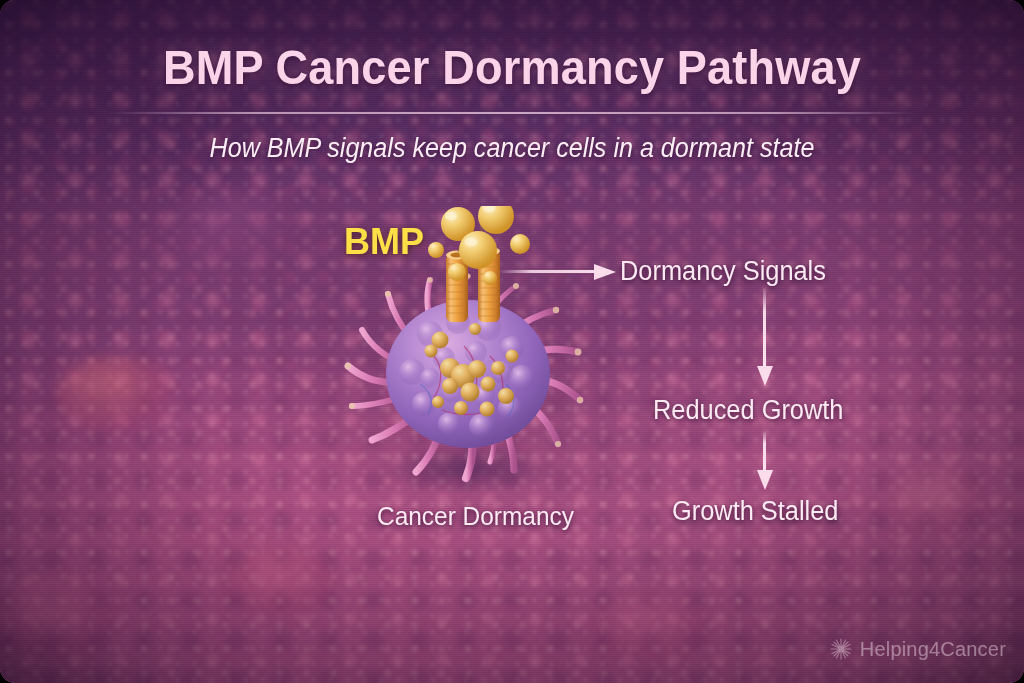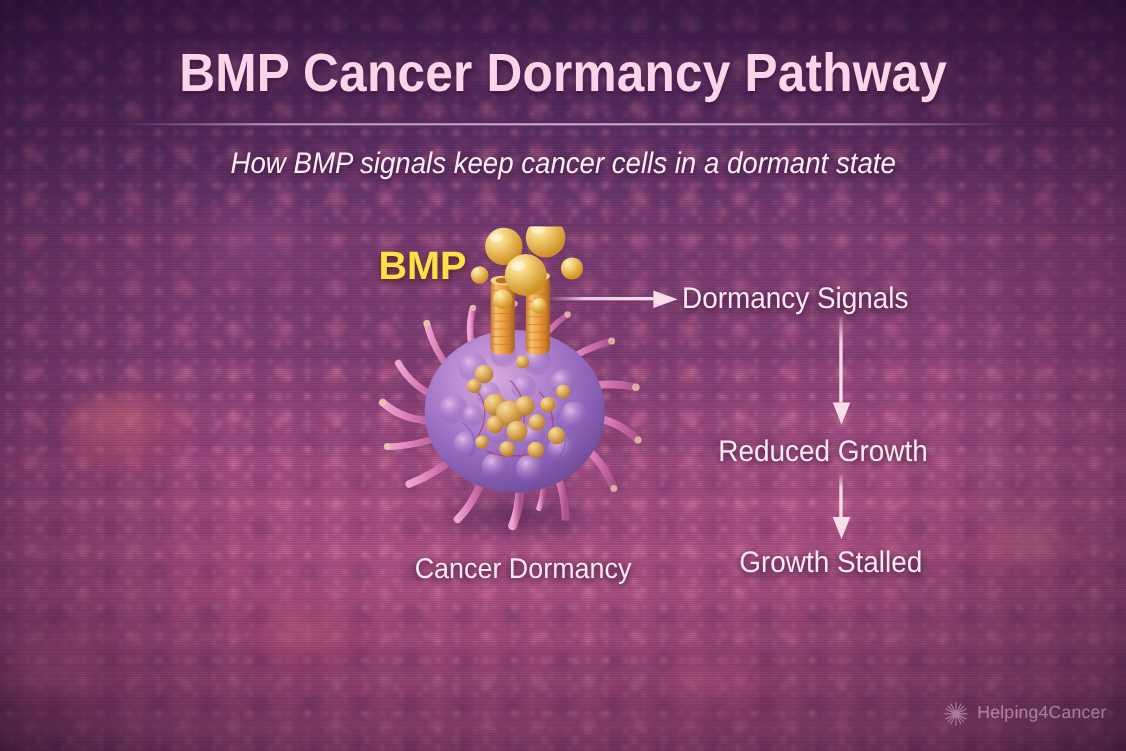--- a/index.html
+++ b/index.html
@@ -7,20 +7,21 @@
     padding: 0;
     background: #000;
   }
   #stage {
     position: relative;
     width: 1024px;
     height: 683px;
     overflow: hidden;
     font-family: "Liberation Sans", sans-serif;
     background: #6b3a6e;
+    border-radius: 15px;
   }
 
   
   .bg-base {
     position: absolute;
     inset: 0;
     background:
       radial-gradient(ellipse 60% 45% at 20% 78%, rgba(214,96,150,0.55), rgba(214,96,150,0) 70%),
       radial-gradient(ellipse 55% 40% at 82% 72%, rgba(198,90,145,0.50), rgba(198,90,145,0) 70%),
       radial-gradient(ellipse 70% 50% at 50% 95%, rgba(176,74,128,0.45), rgba(176,74,128,0) 72%),
@@ -185,21 +186,21 @@
   
   .watermark {
     position: absolute;
     right: 18px; bottom: 22px;
     display: flex;
     align-items: center;
     gap: 7px;
     opacity: 0.45;
   }
   .watermark .wm-text {
-    font-size: 16px;
+    font-size: 20px;
     color: #f6e3ee;
     letter-spacing: 0.2px;
   }
 </style>
 </head>
 <body>
 
 <div id="stage">
 
   <div class="bg-base"></div>

